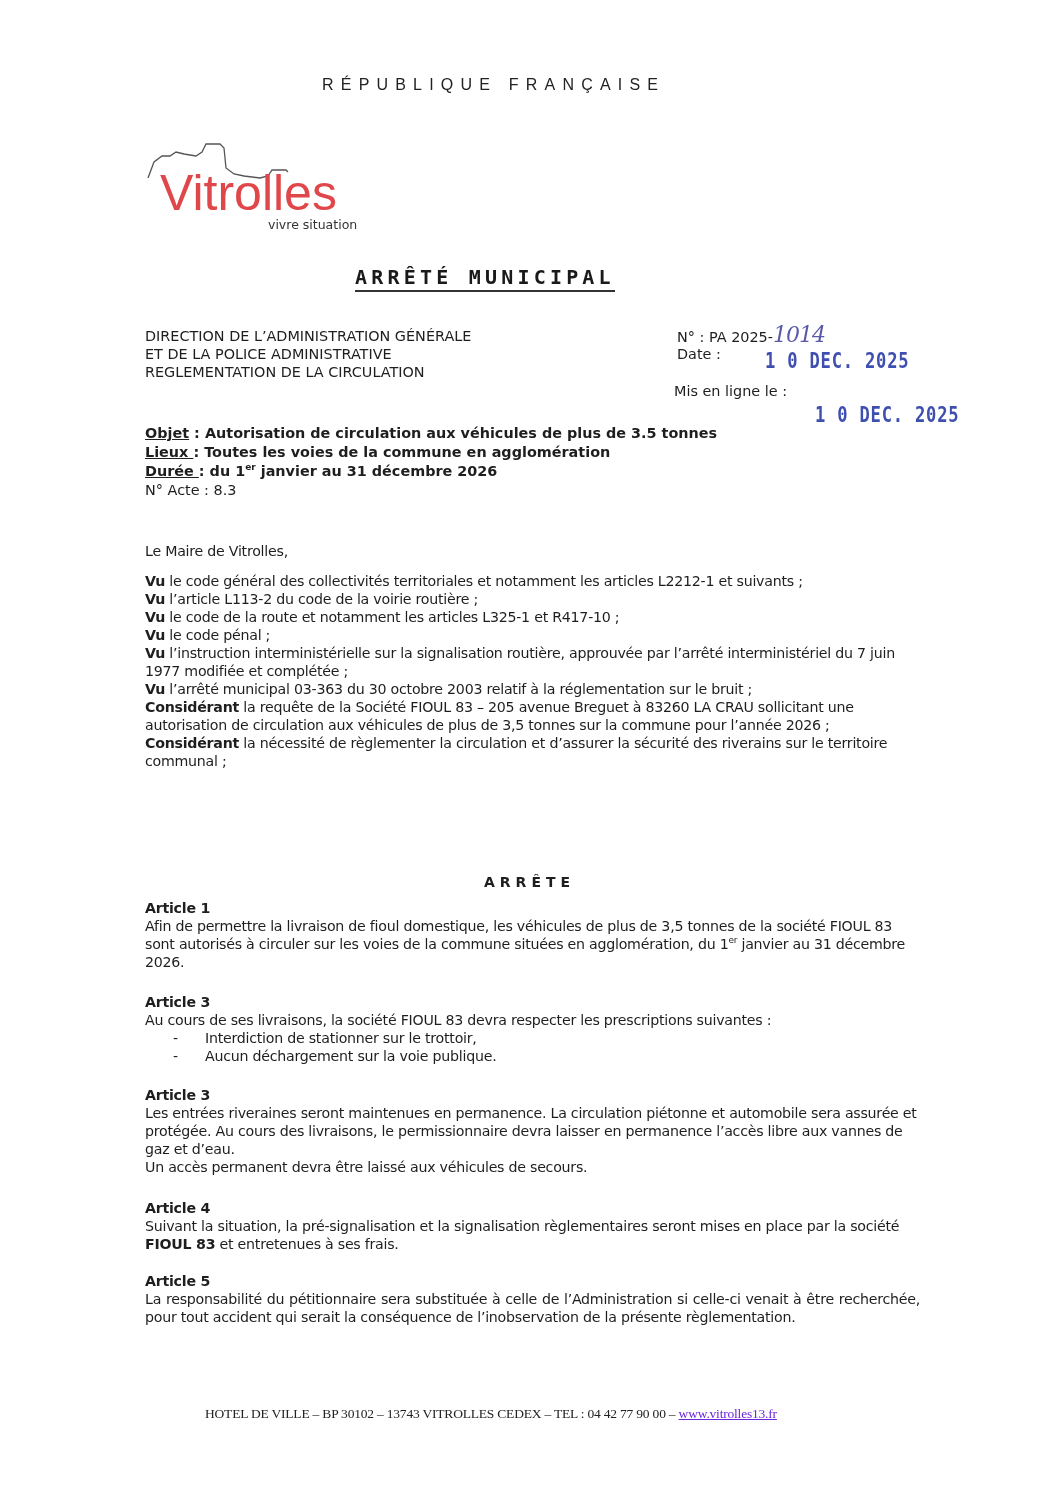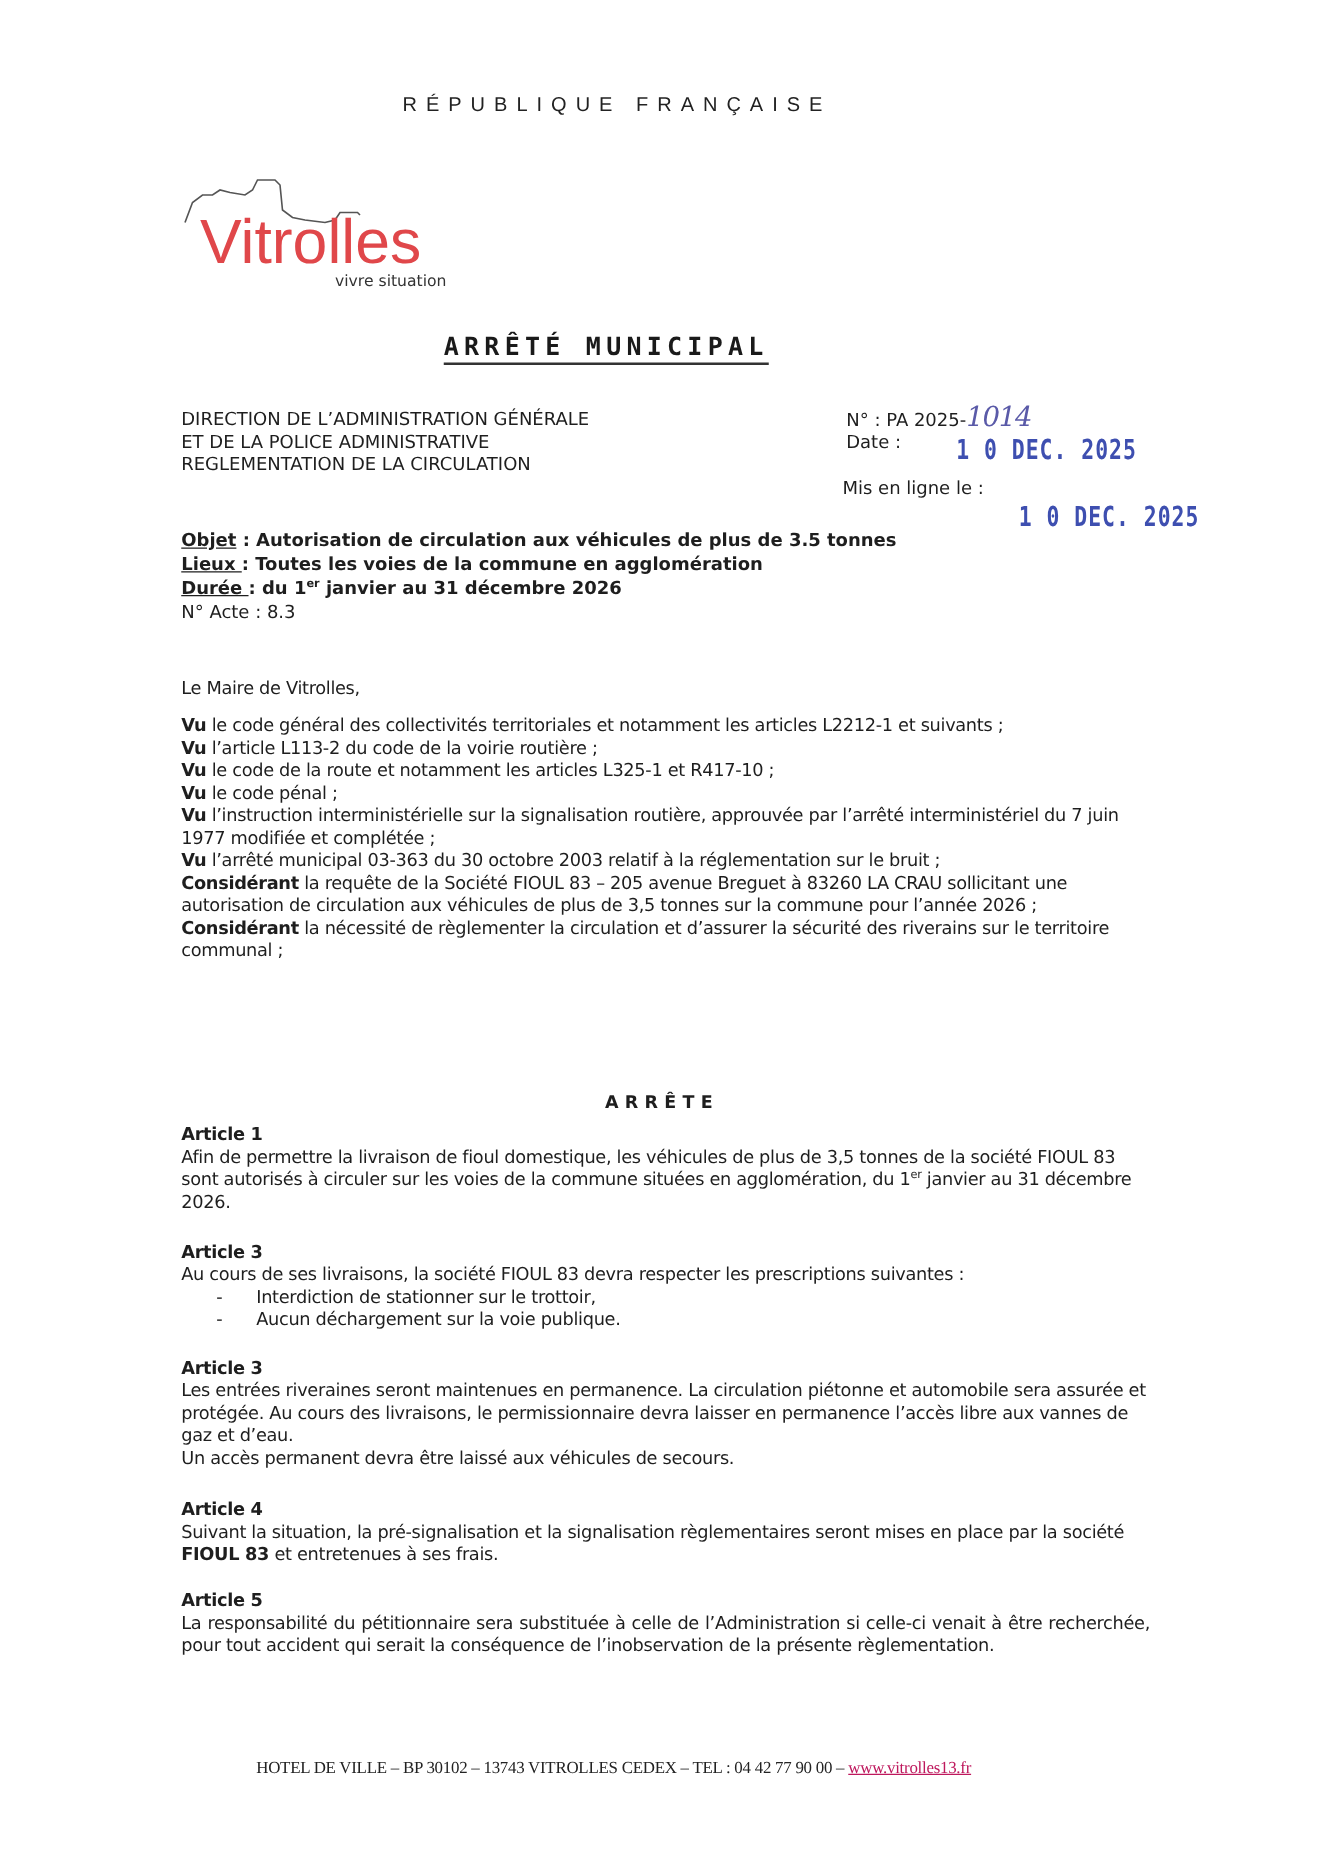--- a/index.html
+++ b/index.html
@@ -64,21 +64,21 @@
   .art5 { top: 1272px; }
   .justify { text-align: justify; }
   .bullet-list { margin: 0; padding: 0; list-style: none; }
   .bullet-list li { position: relative; padding-left: 60px; }
   .bullet-list li .dash { position: absolute; left: 28px; }
   sup { font-size: 9px; line-height: 0; }
   .footer {
     left: 205px; top: 1406px; font-family: "Liberation Serif", serif; font-size: 13.5px;
     color: #222; white-space: nowrap; letter-spacing: -0.2px;
   }
-  .footer a { color: #be185d; text-decoration: underline; }
+  .footer a { color: #6d28d9; text-decoration: underline; }
 </style>
 </head>
 <body>
 
 <div class="abs republique">RÉPUBLIQUE FRANÇAISE</div>
 
 <div class="abs logo">
   <svg width="260" height="40" style="position:absolute;left:0;top:0">
     <polyline points="8,38 14,22 22,16 30,16 36,12 44,14 56,16 62,12 66,4 80,4 84,8 86,28 94,34 104,36 120,38 128,36 132,30 146,30 148,32" fill="none" stroke="#555" stroke-width="1.3"></polyline>
   </svg>

